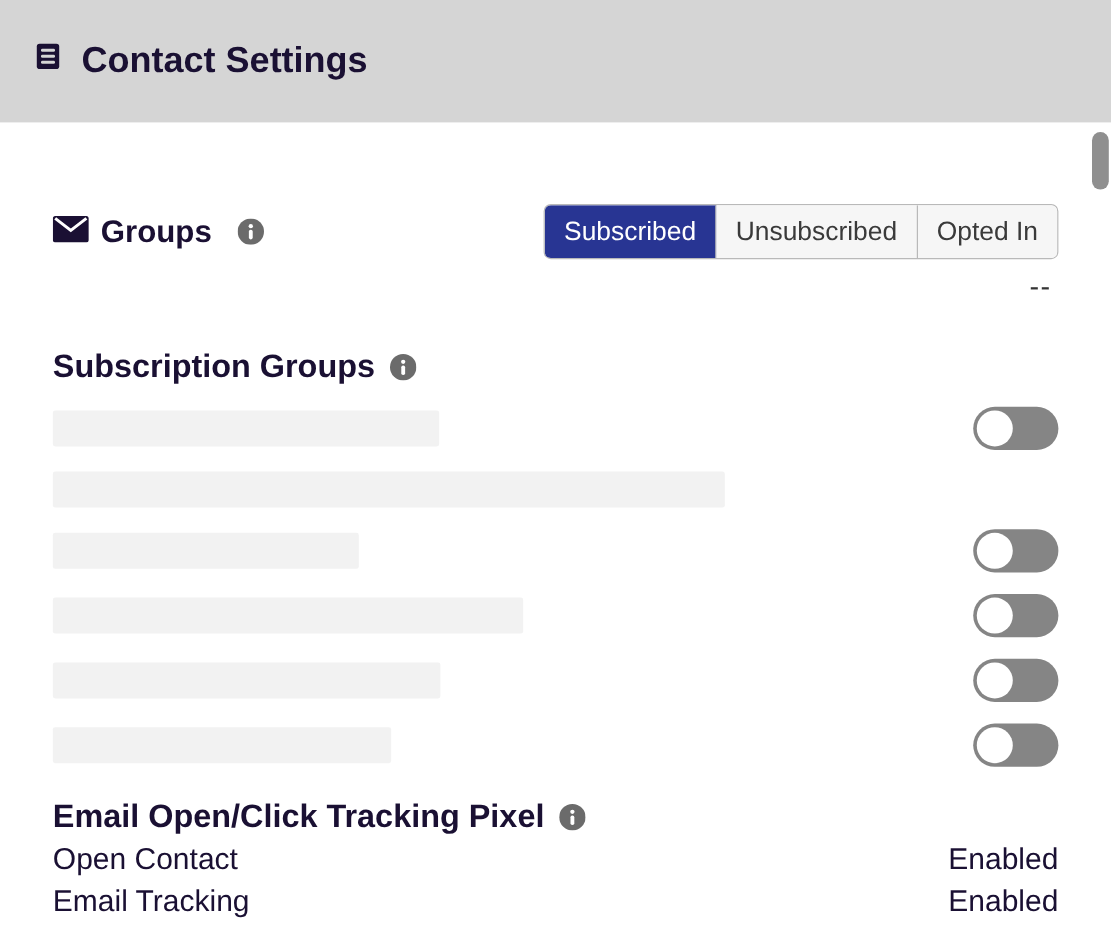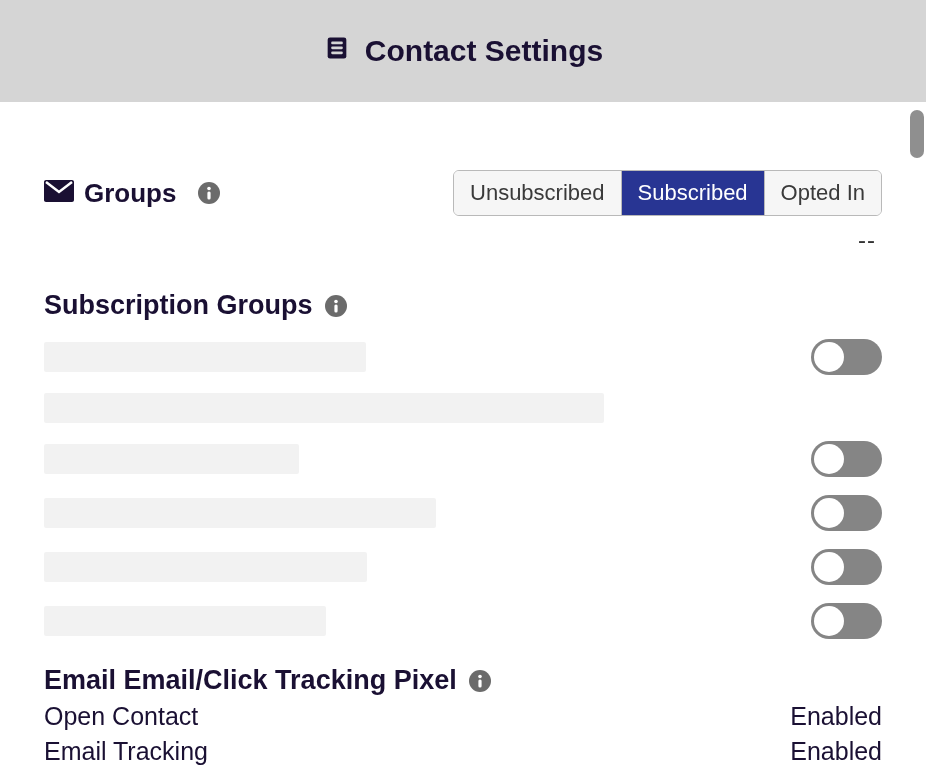--- a/index.html
+++ b/index.html
@@ -11,21 +11,20 @@
       height: 772px;
       overflow: hidden;
       position: relative;
     }
     .header {
       background: #d5d5d5;
       height: 102px;
       padding: 0 26px;
       display: flex;
       align-items: center;
-      justify-content: center;
     }
     .header-title {
       font-size: 30px;
       font-weight: 700;
       color: #1a1033;
       display: flex;
       align-items: center;
       gap: 14px;
     }
     .content {
@@ -187,22 +186,22 @@
       <span>Groups</span>
       <span class="info-icon">
         <svg width="22" height="22" viewBox="0 0 22 22">
           <circle cx="11" cy="11" r="11" fill="#6b6b6b"></circle>
           <circle cx="11" cy="6.5" r="1.8" fill="#fff"></circle>
           <rect x="9.4" y="9.5" width="3.2" height="8" rx="1.5" fill="#fff"></rect>
         </svg>
       </span>
     </div>
     <div class="segmented" id="segmented">
+        <div class="segment active">Subscribed</div>
         <div class="segment">Unsubscribed</div>
-        <div class="segment active">Subscribed</div>
         <div class="segment">Opted In</div>
       </div>
   </div>
 
   <div class="dashes">--</div>
 
   <div class="section-title">
     <span>Subscription Groups</span>
     <span class="info-icon">
       <svg width="22" height="22" viewBox="0 0 22 22">
@@ -253,21 +252,21 @@
         <div class="placeholder" style="width: 282px;"></div>
         <div class="toggle">
           <div class="toggle-track">
             <div class="toggle-knob"></div>
           </div>
         </div>
       </div>
     </div>
 
   <div class="section-title tracking-title">
-    <span>Email Email/Click Tracking Pixel</span>
+    <span>Email Open/Click Tracking Pixel</span>
     <span class="info-icon">
       <svg width="22" height="22" viewBox="0 0 22 22">
         <circle cx="11" cy="11" r="11" fill="#6b6b6b"></circle>
         <circle cx="11" cy="6.5" r="1.8" fill="#fff"></circle>
         <rect x="9.4" y="9.5" width="3.2" height="8" rx="1.5" fill="#fff"></rect>
       </svg>
     </span>
   </div>
 
   <div class="track-row">

